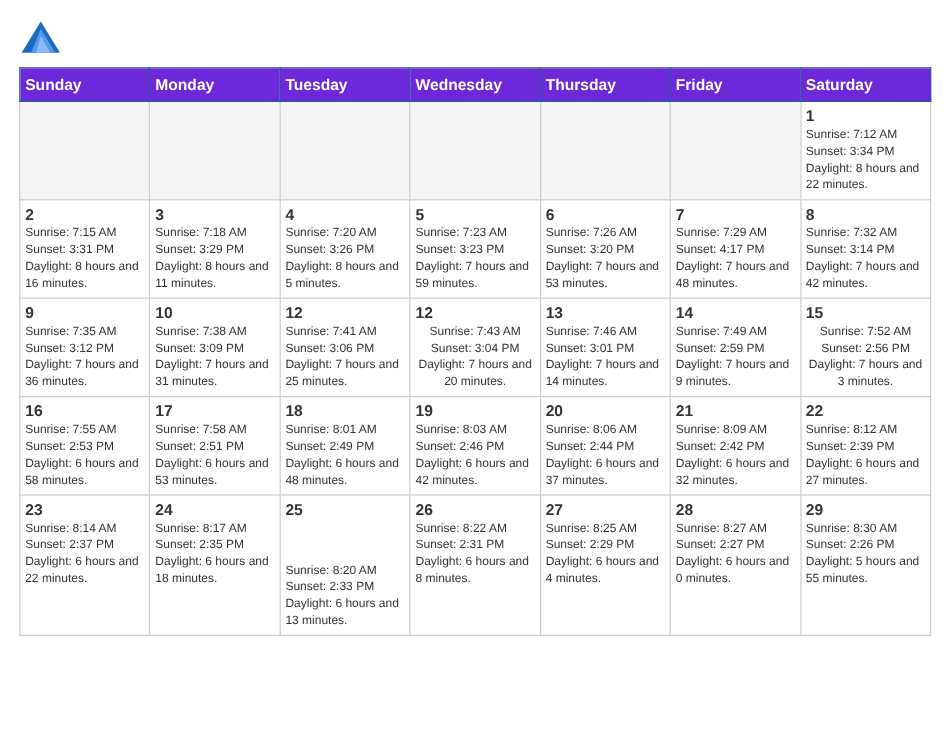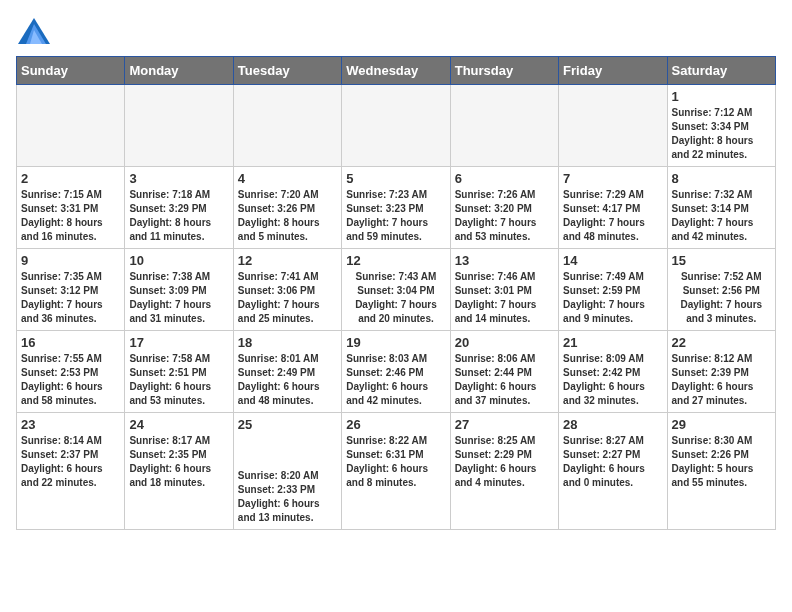--- a/index.html
+++ b/index.html
@@ -43,21 +43,21 @@
     .location-title {
       font-size: 16px;
       color: #555;
     }
     .calendar {
       width: 100%;
       border-collapse: collapse;
       border: 1px solid #ccc;
     }
     .calendar th {
-      background-color: #737373;
+      background-color: #6d28d9;
       color: #fff;
       font-size: 13px;
       font-weight: bold;
       padding: 6px 4px;
       text-align: left;
       border: 1px solid #2a55a0;
     }
     .calendar td {
       vertical-align: top;
       border: 1px solid #ccc;
@@ -73,21 +73,20 @@
     }
     .day-number {
       font-size: 13px;
       font-weight: bold;
       margin-bottom: 2px;
     }
     .day-info {
       font-size: 10px;
       color: #333;
       line-height: 1.4;
-      font-weight: bold;
     }
     .calendar tr:last-child td {
       
     }
   </style>
 </head>
 <body>
 
 <div class="header-area">
   <div class="logo">
@@ -280,21 +279,21 @@
         </td>
         <td>
           <div class="day-number">25</div>
           <div class="day-info" style="white-space: pre-line; margin-top: 37px;">Sunrise: 8:20 AM
 Sunset: 2:33 PM
 Daylight: 6 hours and 13 minutes.</div>
         </td>
         <td>
           <div class="day-number">26</div>
           <div class="day-info" style="white-space: pre-line;">Sunrise: 8:22 AM
-Sunset: 6:31 PM
+Sunset: 2:31 PM
 Daylight: 6 hours and 8 minutes.</div>
         </td>
         <td>
           <div class="day-number">27</div>
           <div class="day-info" style="white-space: pre-line;">Sunrise: 8:25 AM
 Sunset: 2:29 PM
 Daylight: 6 hours and 4 minutes.</div>
         </td>
         <td>
           <div class="day-number">28</div>

